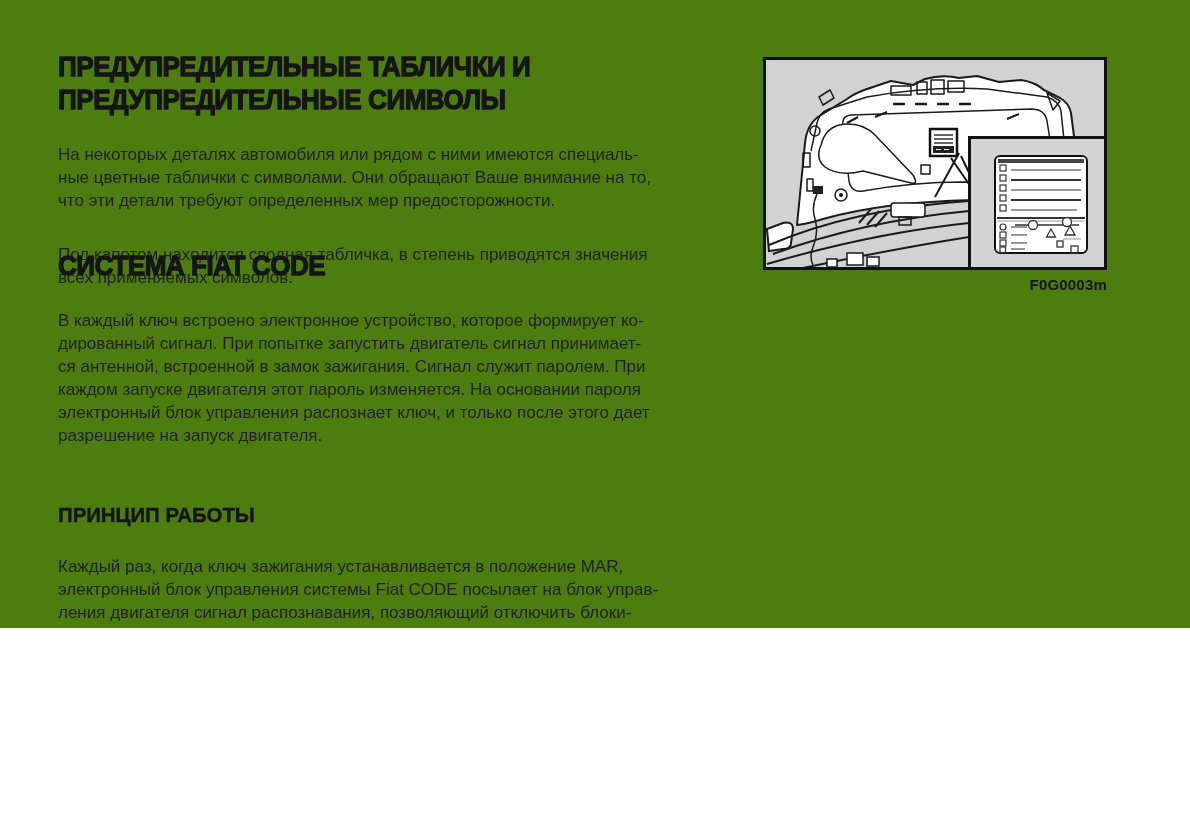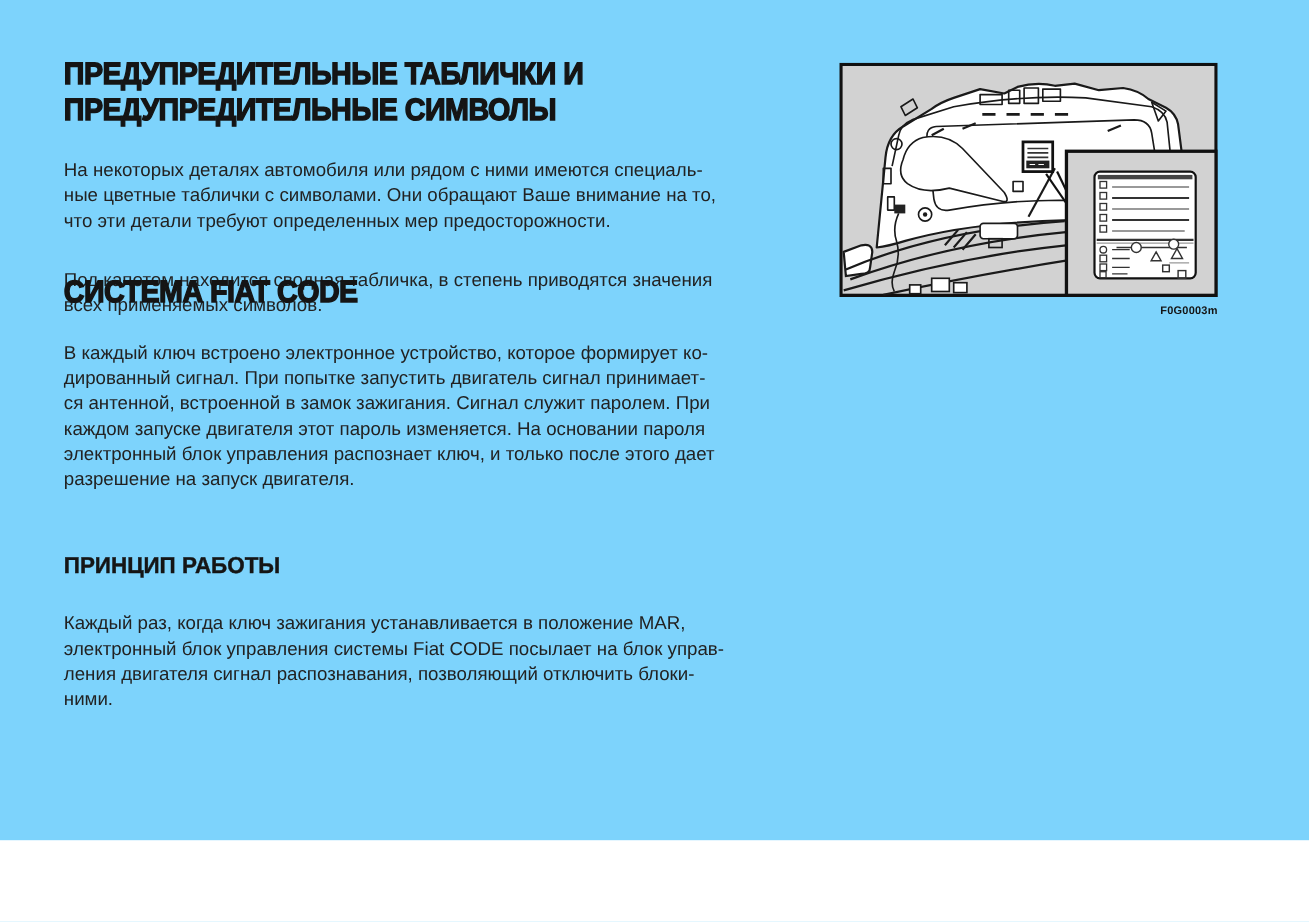--- a/index.html
+++ b/index.html
@@ -1,37 +1,37 @@
 <!DOCTYPE html>
 <html><head>
 <meta charset="utf-8">
 <style>
   html,body { margin:0; padding:0; background:#ffffff; }
   .page {
-    position:relative; width:1190px; height:764px; background:#7dd3fc;
+    position:relative; width:1190px; height:628px; background:#4d7c0f;
     font-family:"Liberation Sans", sans-serif; color:#1e1e1e; overflow:hidden;
   }
   .abs { position:absolute; }
   .h-main {
     font-size:28px; line-height:33px; font-weight:bold; color:#151515;
     letter-spacing:-0.5px; -webkit-text-stroke:1.3px #151515;
     transform:scaleX(0.93); transform-origin:left top; white-space:pre-line;
   }
   .h-sub {
     font-size:21px; line-height:24px; font-weight:bold; color:#151515;
     -webkit-text-stroke:0.4px #151515; transform:scaleX(0.97); transform-origin:left top;
   }
   .body-text {
     font-size:17px; line-height:23px; color:#222222; width:700px;
     white-space:pre-line;
   }
   .body-text p { margin:0 0 8px 0; white-space:pre-line; }
   .figure-wrap { left:763px; top:57px; width:344px; }
   .figure-caption {
-    width:344px; text-align:right; font-size:10px; font-weight:bold;
+    width:344px; text-align:right; font-size:15px; font-weight:bold;
     color:#151515; margin-top:2px; letter-spacing:0.2px;
   }
   .page-number {
     font-size:26px; font-weight:bold; color:#111;
     -webkit-text-stroke:0.8px #111;
   }
 </style>
 </head>
 <body>
 

